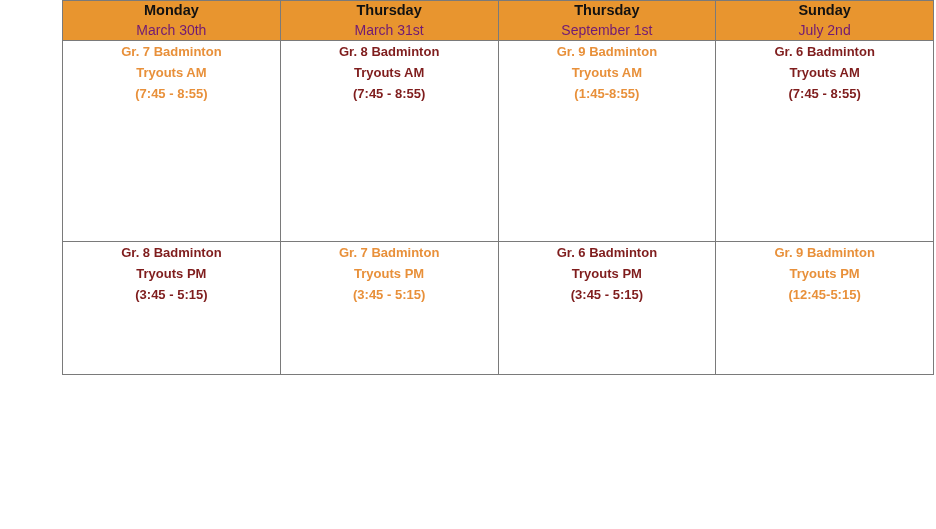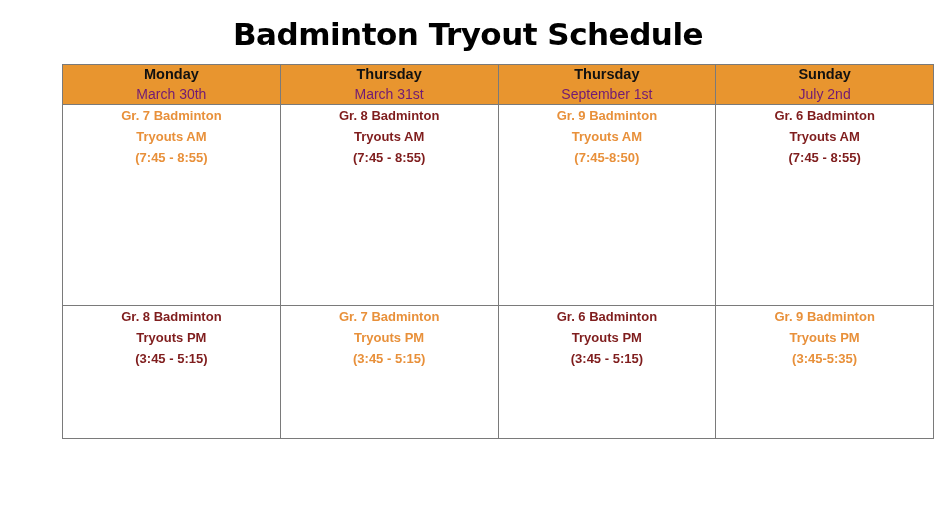--- a/index.html
+++ b/index.html
@@ -87,21 +87,20 @@
     display: block;
   }
   .orange { color: #e8903a; }
   .purple { color: #7f1d1d; }
 </style>
 </head>
 <body>
 
 <div class="page">
 
-  <div class="title">Badminton Tryout Schedule</div>
 
   <div class="table-wrap">
     <table class="schedule">
       <thead>
         <tr>
           <th class="day-head">
             <span class="day-name">Monday</span>
             <span class="day-date">March 30th</span>
           </th>
           <th class="day-head">
@@ -131,21 +130,21 @@
             <div class="entry purple">
               <span class="ln">Gr. 8 Badminton</span>
               <span class="ln">Tryouts AM</span>
               <span class="ln">(7:45 - 8:55)</span>
             </div>
           </td>
           <td class="slot-cell am-cell">
             <div class="entry orange">
               <span class="ln">Gr. 9 Badminton</span>
               <span class="ln">Tryouts AM</span>
-              <span class="ln">(7:45-8:50)</span>
+              <span class="ln">(1:45-8:55)</span>
             </div>
           </td>
           <td class="slot-cell am-cell">
             <div class="entry purple">
               <span class="ln">Gr. 6 Badminton</span>
               <span class="ln">Tryouts AM</span>
               <span class="ln">(7:45 - 8:55)</span>
             </div>
           </td>
         </tr>
@@ -168,21 +167,21 @@
             <div class="entry purple">
               <span class="ln">Gr. 6 Badminton</span>
               <span class="ln">Tryouts PM</span>
               <span class="ln">(3:45 - 5:15)</span>
             </div>
           </td>
           <td class="slot-cell pm-cell">
             <div class="entry orange">
               <span class="ln">Gr. 9 Badminton</span>
               <span class="ln">Tryouts PM</span>
-              <span class="ln">(3:45-5:35)</span>
+              <span class="ln">(12:45-5:15)</span>
             </div>
           </td>
         </tr>
       </tbody>
     </table>
   </div>
 
 </div>
 
 </body></html>

